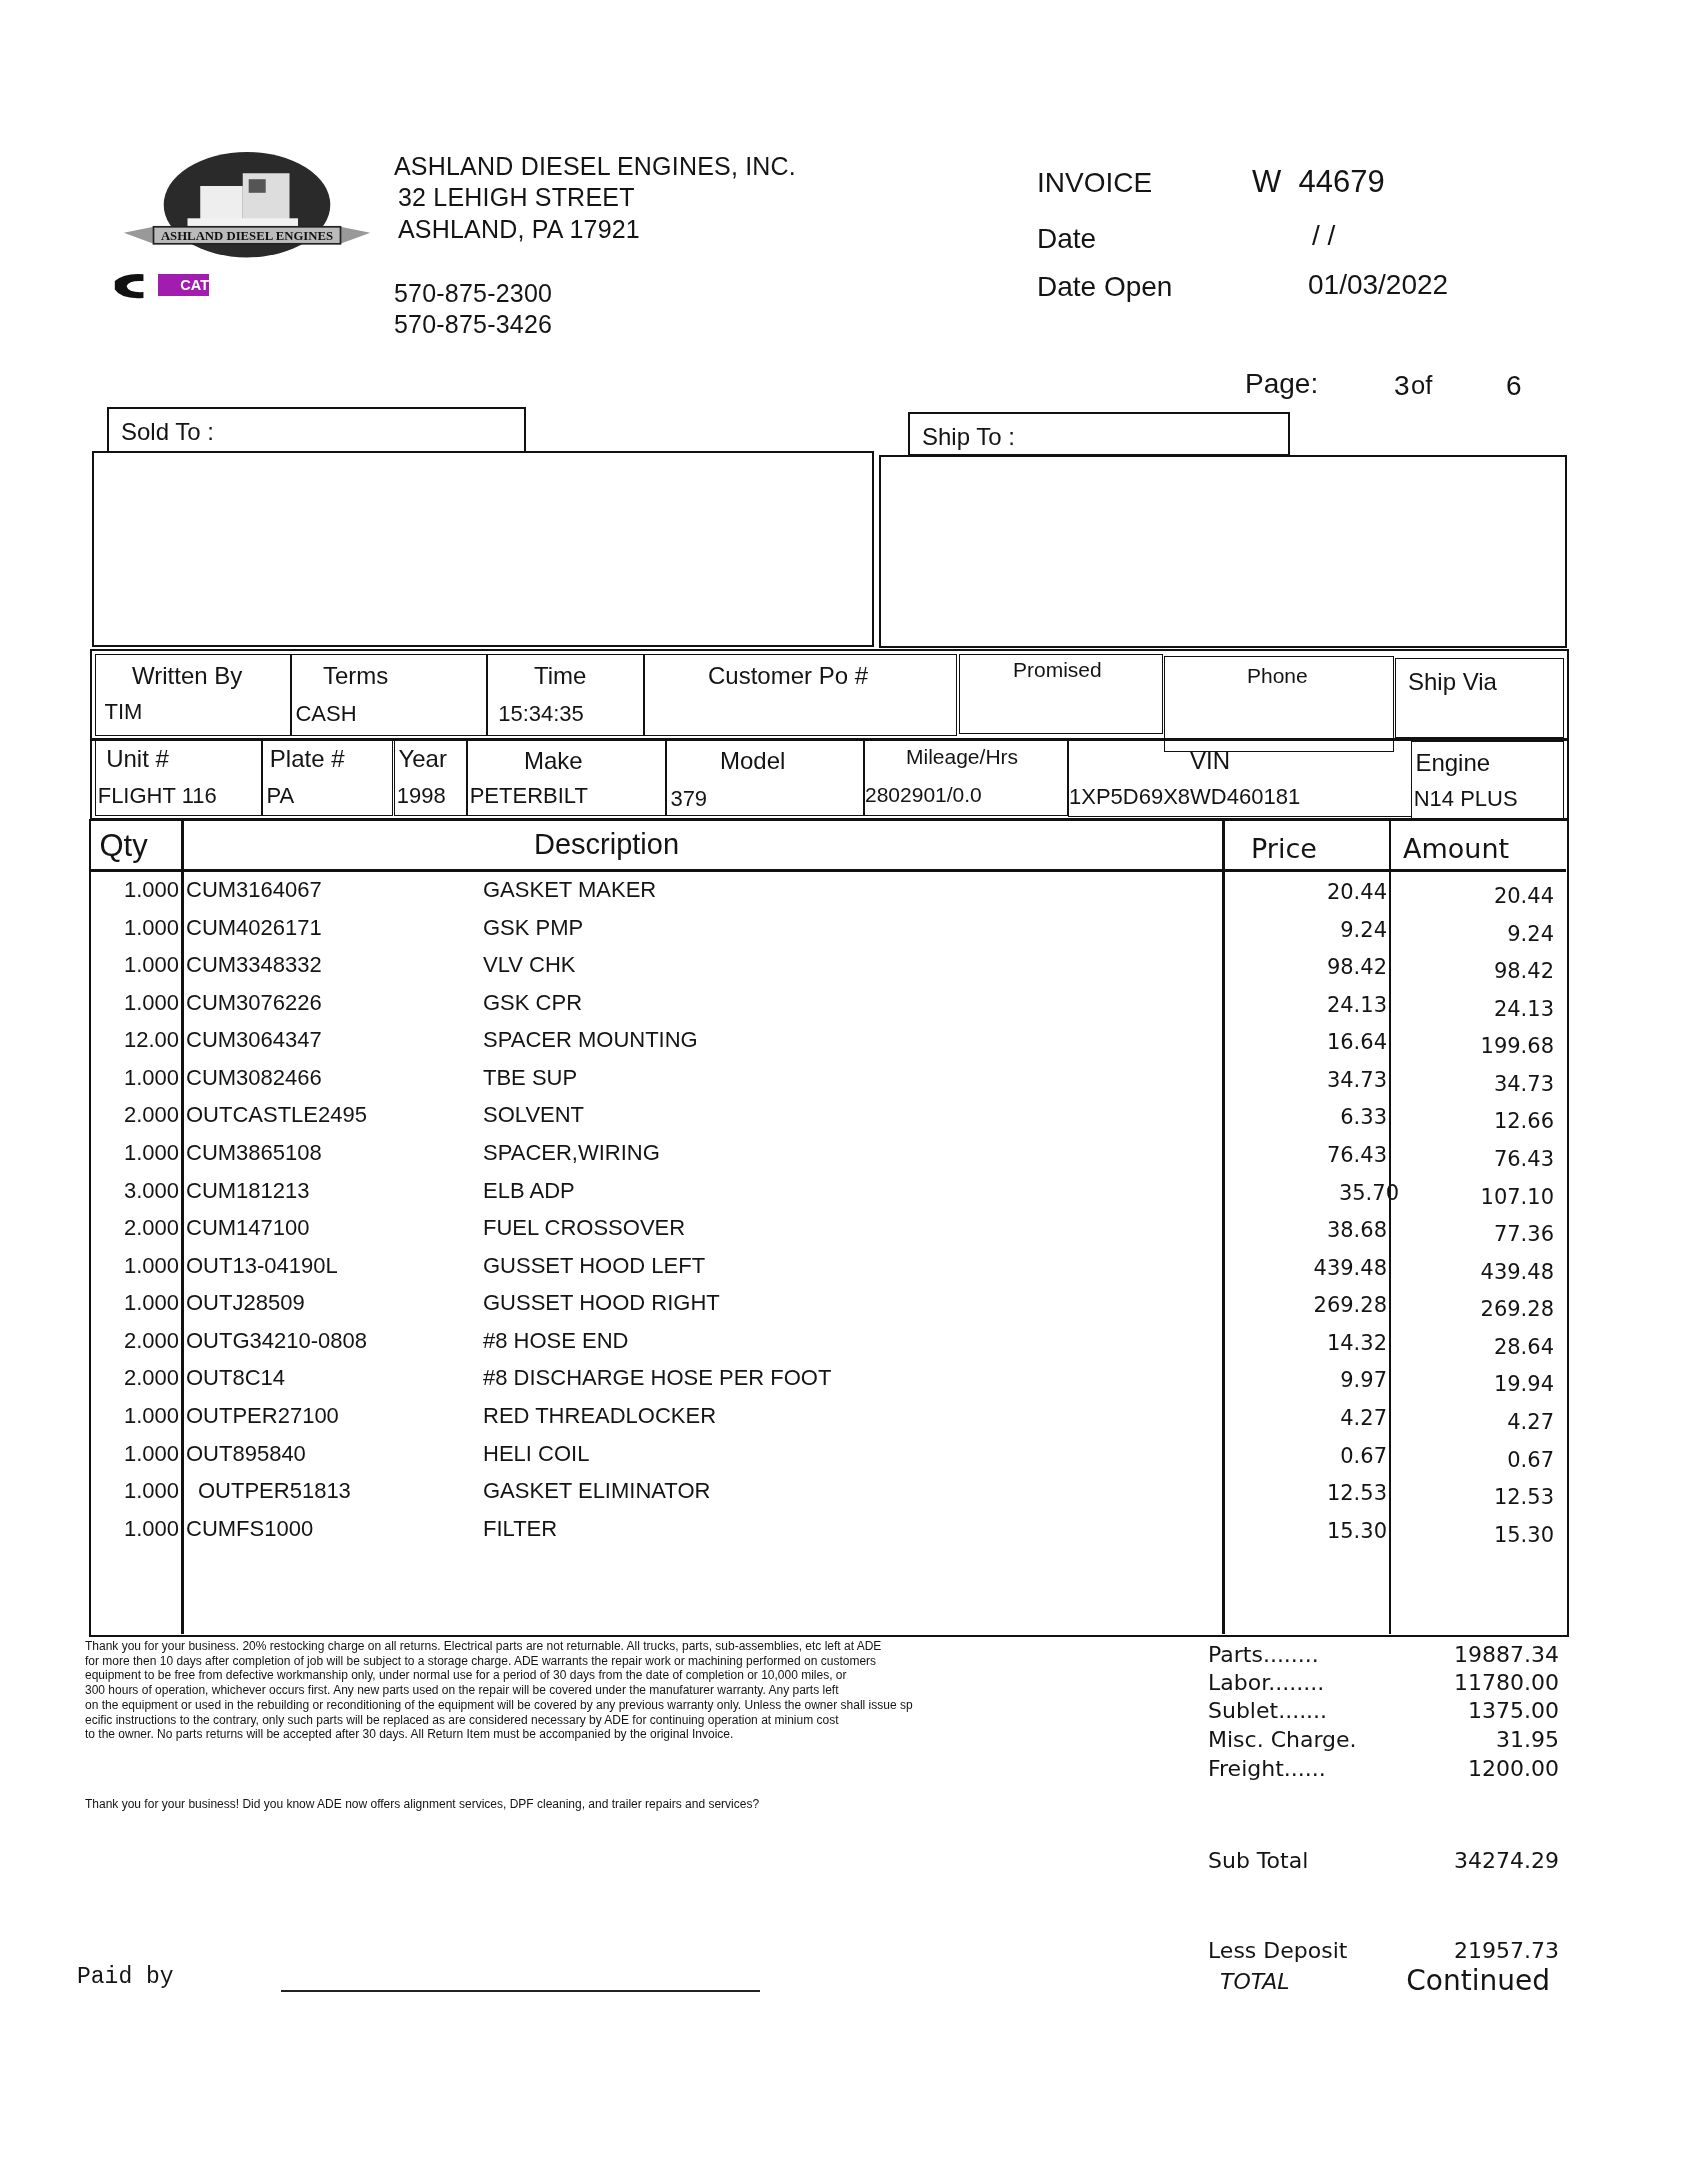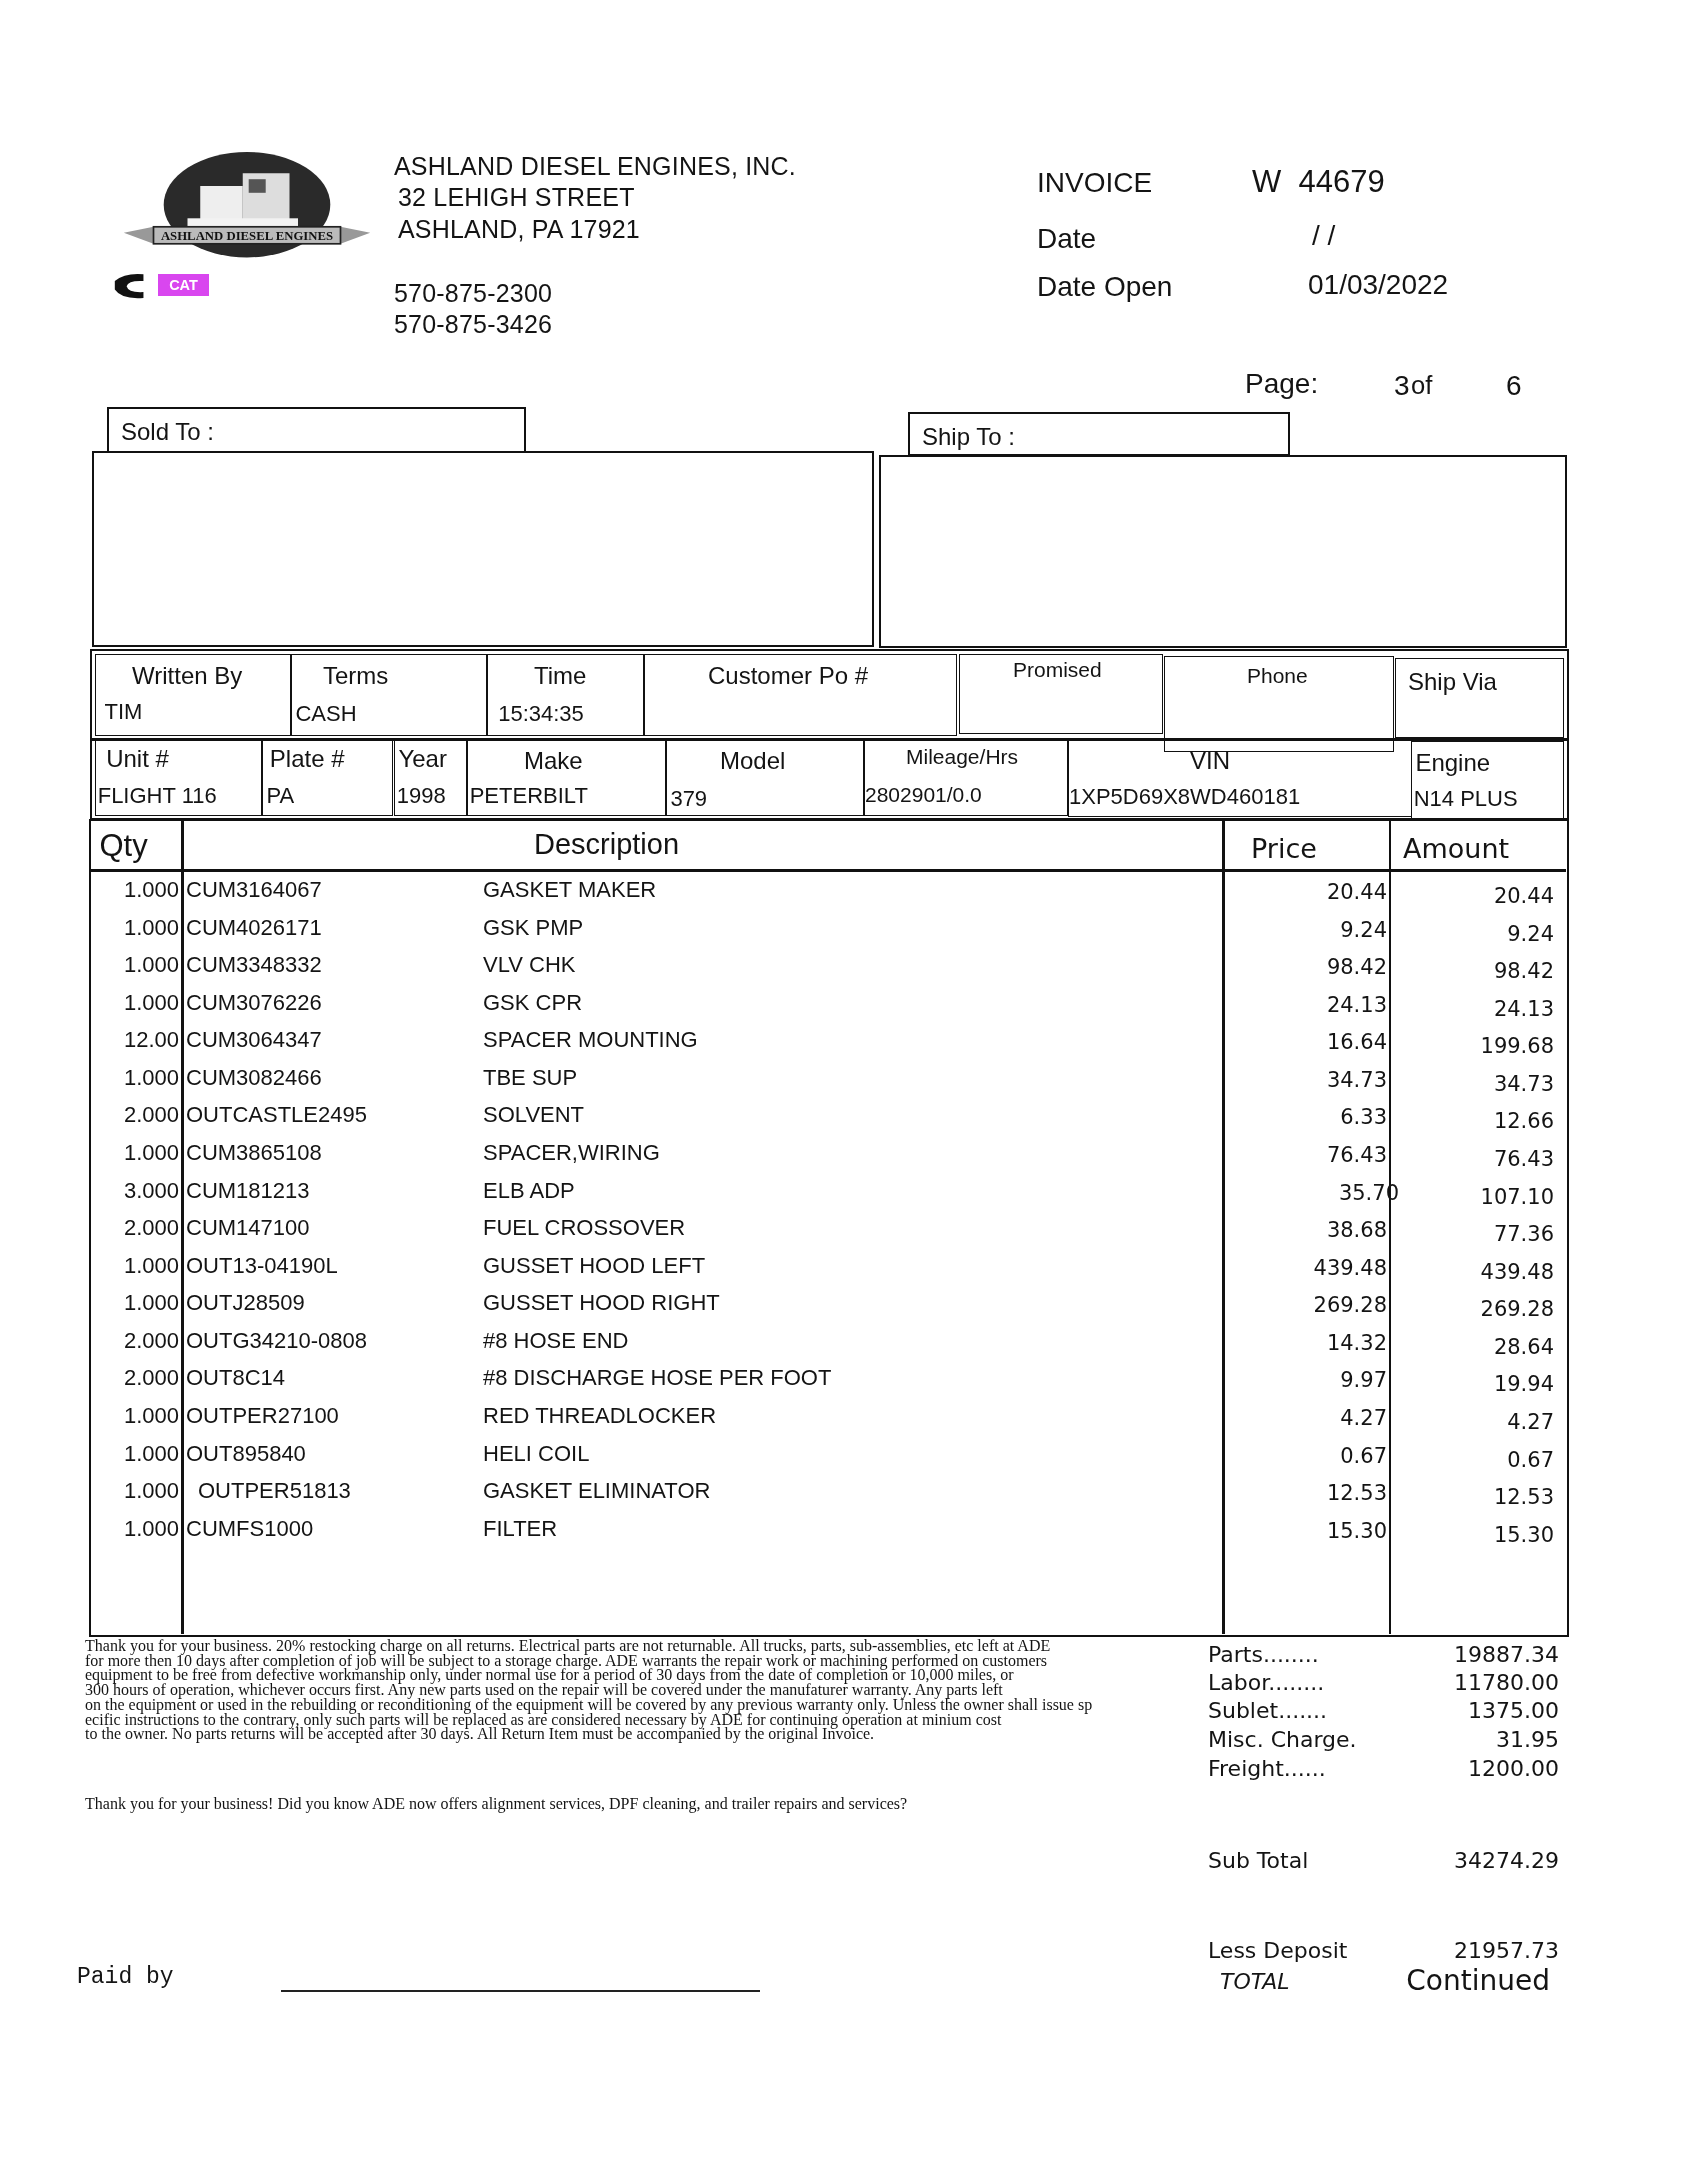--- a/index.html
+++ b/index.html
@@ -19,21 +19,21 @@
 
   
   .cell-label { position: absolute; font-size: 24px; }
   .cell-val { position: absolute; font-size: 22px; }
 
   
   .row { position: absolute; left: 0; height: 37px; font-size: 22px; }
   .qty { position: absolute; right: 0; text-align: right; }
   .num { position: absolute; text-align: right; font-family: "DejaVu Sans", sans-serif; font-size: 21px; }
 
-  .fine { font-size: 16px; line-height: 14.7px; white-space: nowrap; font-family: Liberation Serif, serif; }
+  .fine { font-size: 12px; line-height: 14.7px; white-space: nowrap; }
   .tot-label { font-family: "DejaVu Sans", sans-serif; font-size: 22px; }
   .tot-val { font-family: "DejaVu Sans", sans-serif; font-size: 22px; text-align: right; }
   .mono { font-family: "Liberation Mono", monospace; }
 </style>
 </head>
 <body>
 
 <div class="abs logo">
   <svg width="256" height="153" viewBox="0 0 300 180">
     <ellipse cx="150" cy="62" rx="98" ry="62" fill="#2a2a2a"></ellipse>
@@ -43,21 +43,21 @@
     <rect x="152" y="32" width="20" height="16" fill="#555"></rect>
     <polygon points="5,95 40,88 260,88 295,95 260,108 40,108" fill="#999"></polygon>
     <rect x="40" y="88" width="220" height="20" fill="#bbb" stroke="#222" stroke-width="2"></rect>
     <text x="150" y="104" text-anchor="middle" font-family="Liberation Serif, serif" font-size="15" font-weight="bold" fill="#111">ASHLAND DIESEL ENGINES</text>
   </svg>
 </div>
 <div class="abs" style="left:109px; top:271px; width:111px; height:32px;">
   <svg width="111" height="32" viewBox="0 0 130 38">
     <path d="M6,12 Q18,2 40,4 L40,12 Q22,11 20,18 Q22,26 40,25 L40,32 Q14,34 6,22 Z" fill="#111"></path>
   </svg>
-  <div class="abs" style="left:49px; top:3.4px; width:51px; height:22px; background:#d946ef; color:#fff; font-size:14.5px; font-weight:bold; text-align:center; line-height:22px;">CAT</div>
+  <div class="abs" style="left:49px; top:3.4px; width:51px; height:22px; background:#a21caf; color:#fff; font-size:14.5px; font-weight:bold; text-align:right; line-height:22px;">CAT</div>
 </div>
 
 <div class="abs company-line" style="left:394px; top:152px;">ASHLAND DIESEL ENGINES, INC.</div>
 <div class="abs company-line" style="left:398px; top:183px;">32 LEHIGH STREET</div>
 <div class="abs company-line" style="left:398px; top:215px;">ASHLAND,  PA  17921</div>
 <div class="abs company-line" style="left:394px; top:279px;">570-875-2300</div>
 <div class="abs company-line" style="left:394px; top:310px;">570-875-3426</div>
 
 <div class="abs inv-label" style="left:1037px; top:167px;">INVOICE</div>
 <div class="abs inv-val" style="left:1252px; top:164px; white-space:pre;">W  44679</div>

